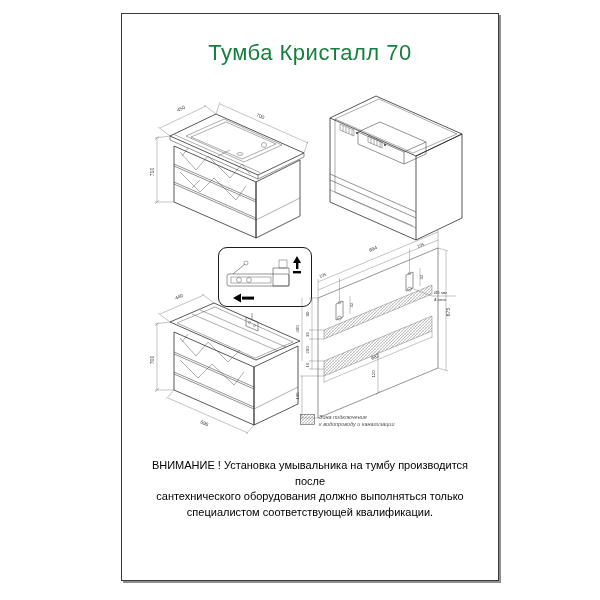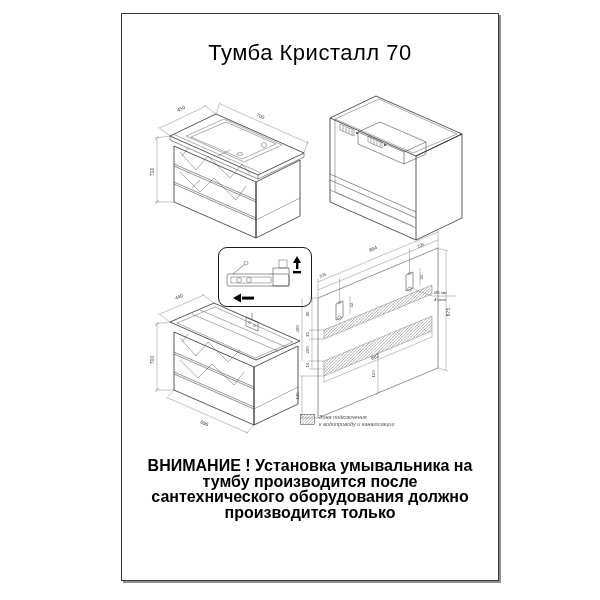--- a/index.html
+++ b/index.html
@@ -1,35 +1,35 @@
 <!DOCTYPE html>
 <html><head>
 <meta charset="utf-8">
 <style>
   html,body{margin:0;padding:0;}
   body{width:600px;height:600px;background:#ffffff;position:relative;
        font-family:"Liberation Sans",sans-serif;overflow:hidden;}
   .page{position:absolute;left:121px;top:13px;width:376px;height:566px;
         background:#fff;border:1px solid #3a3a3a;box-shadow:2px 2px 0 #8e8e8e;}
   .title{position:absolute;top:26px;left:0;width:100%;text-align:center;
-         font-size:22px;color:#000000;letter-spacing:.5px;}
+         font-size:22px;color:#15803d;letter-spacing:.5px;}
   .dwg{position:absolute;overflow:visible;}
   svg text{font-family:"Liberation Sans",sans-serif;fill:#3d3d3d;}
   .dim{font-size:5px;}
   .dimxs{font-size:4.3px;}
   .ol{stroke:#2d2d2d;stroke-width:.8;fill:none;stroke-linejoin:round;}
   .md{stroke:#3a3a3a;stroke-width:.55;fill:none;stroke-linejoin:round;}
   .th{stroke:#4a4a4a;stroke-width:.45;fill:none;}
   .dl{stroke:#6b6b6b;stroke-width:.4;fill:none;}
   .hwbox{position:absolute;left:96px;top:233px;width:94px;height:60px;
          border:1.6px solid #1b1b1b;border-radius:9px;box-sizing:border-box;background:#fff;}
   .legend{position:absolute;left:178px;top:400px;display:flex;gap:4px;align-items:flex-start;}
   .legend-text{font-size:5.5px;line-height:6.5px;color:#555;font-style:italic;}
   .warning{position:absolute;left:14px;top:444px;width:348px;text-align:center;
-           font-weight:bold;font-size:16px;line-height:15.5px;color:#000;}
+           font-weight:normal;font-size:11px;line-height:15.5px;color:#000;}
 </style>
 </head>
 <body>
 
 <svg width="0" height="0" style="position:absolute">
   <defs>
     <pattern id="hatch" width="3" height="3" patternUnits="userSpaceOnUse">
       <path d="M0 3L3 0" stroke="#555" stroke-width="0.35"></path>
       <path d="M0 0L3 3" stroke="#999" stroke-width="0.25"></path>
     </pattern>
@@ -262,16 +262,17 @@
       <rect x="0.5" y="0.5" width="14" height="10" fill="url(#hatch)" stroke="#555" stroke-width="0.6"></rect>
     </svg>
     <div class="legend-text">
       <div>Зона подключения</div>
       <div>к водопроводу и канализации</div>
     </div>
   </div>
 
   <div class="warning">
     <div>ВНИМАНИЕ ! Установка умывальника на тумбу производится после</div>
-    <div>сантехнического оборудования должно производится только</div>
+    <div>сантехнического оборудования должно выполняться только</div>
+    <div>специалистом соответствующей квалификации.</div>
   </div>
 
 </div>
 
 </body></html>

